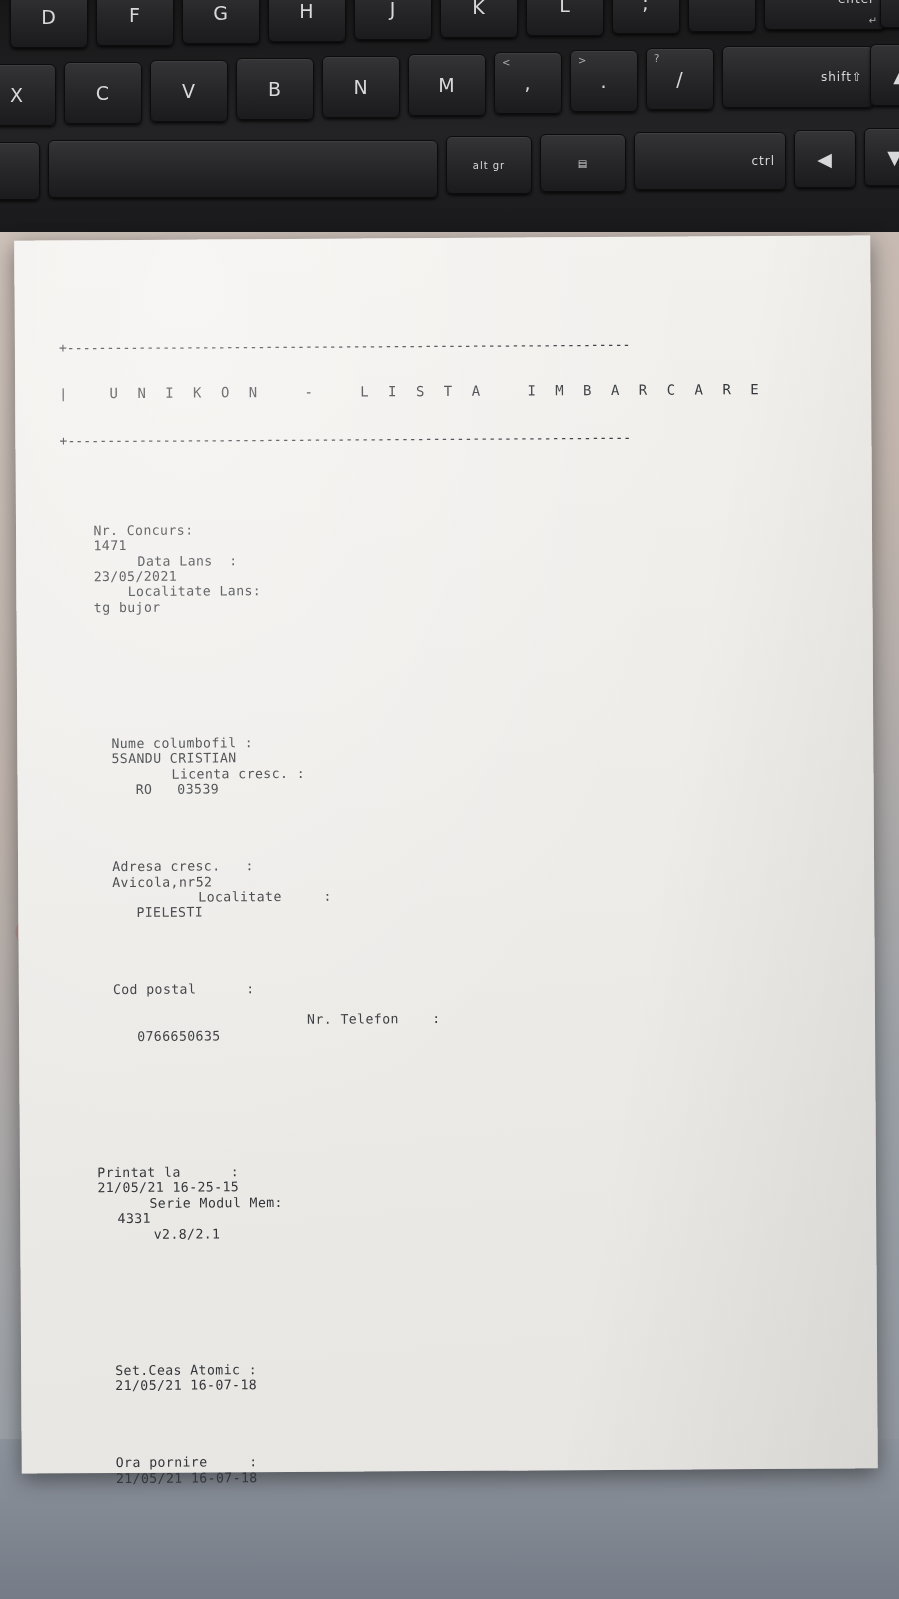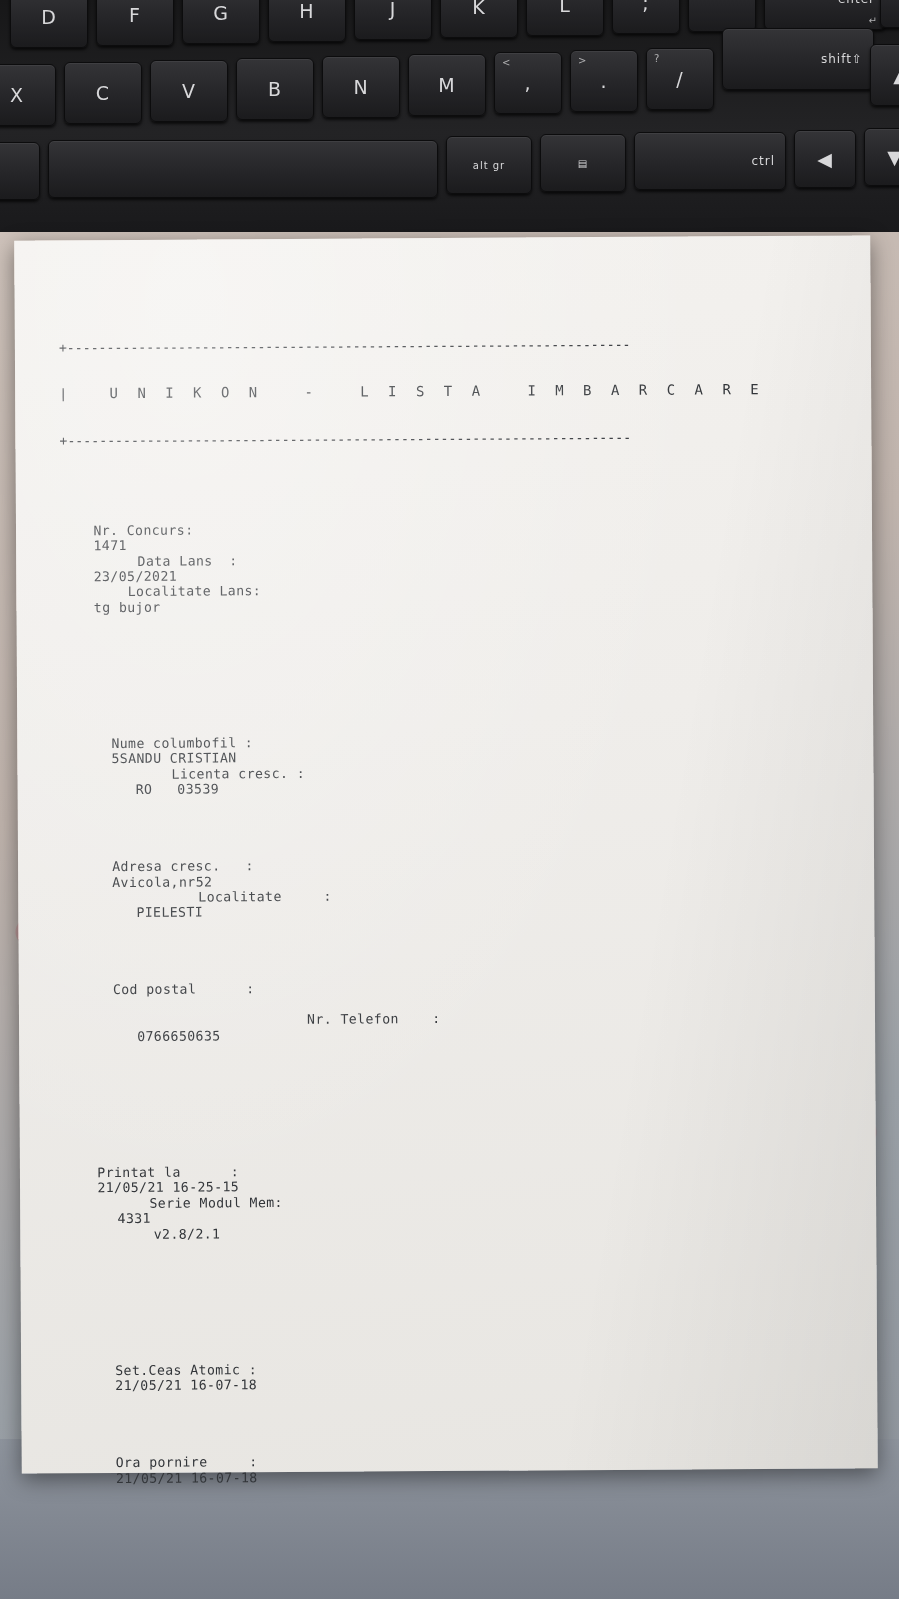--- a/index.html
+++ b/index.html
@@ -160,21 +160,21 @@
     <span>,</span>
   </div>
   <div class="key" style="left:570px;top:50px;width:68px;height:62px;">
     <span class="sub">&gt;</span>
     <span>.</span>
   </div>
   <div class="key" style="left:646px;top:48px;width:68px;height:62px;">
     <span class="sub">?</span>
     <span>/</span>
   </div>
-  <div class="key right-lbl" style="left:722px;top:28px;width:152px;height:62px;">
+  <div class="key right-lbl" style="left:722px;top:46px;width:152px;height:62px;">
     <span>shift</span>
       <span>⇧</span>
   </div>
   <div class="key" style="left:870px;top:44px;width:62px;height:62px;">
     <span>▲</span>
   </div>
 
   <div class="key left-lbl" style="left:-30px;top:142px;width:70px;height:58px;"></div>
   <div class="key" style="left:48px;top:140px;width:390px;height:58px;"></div>
   <div class="key small" style="left:446px;top:136px;width:86px;height:58px;">

